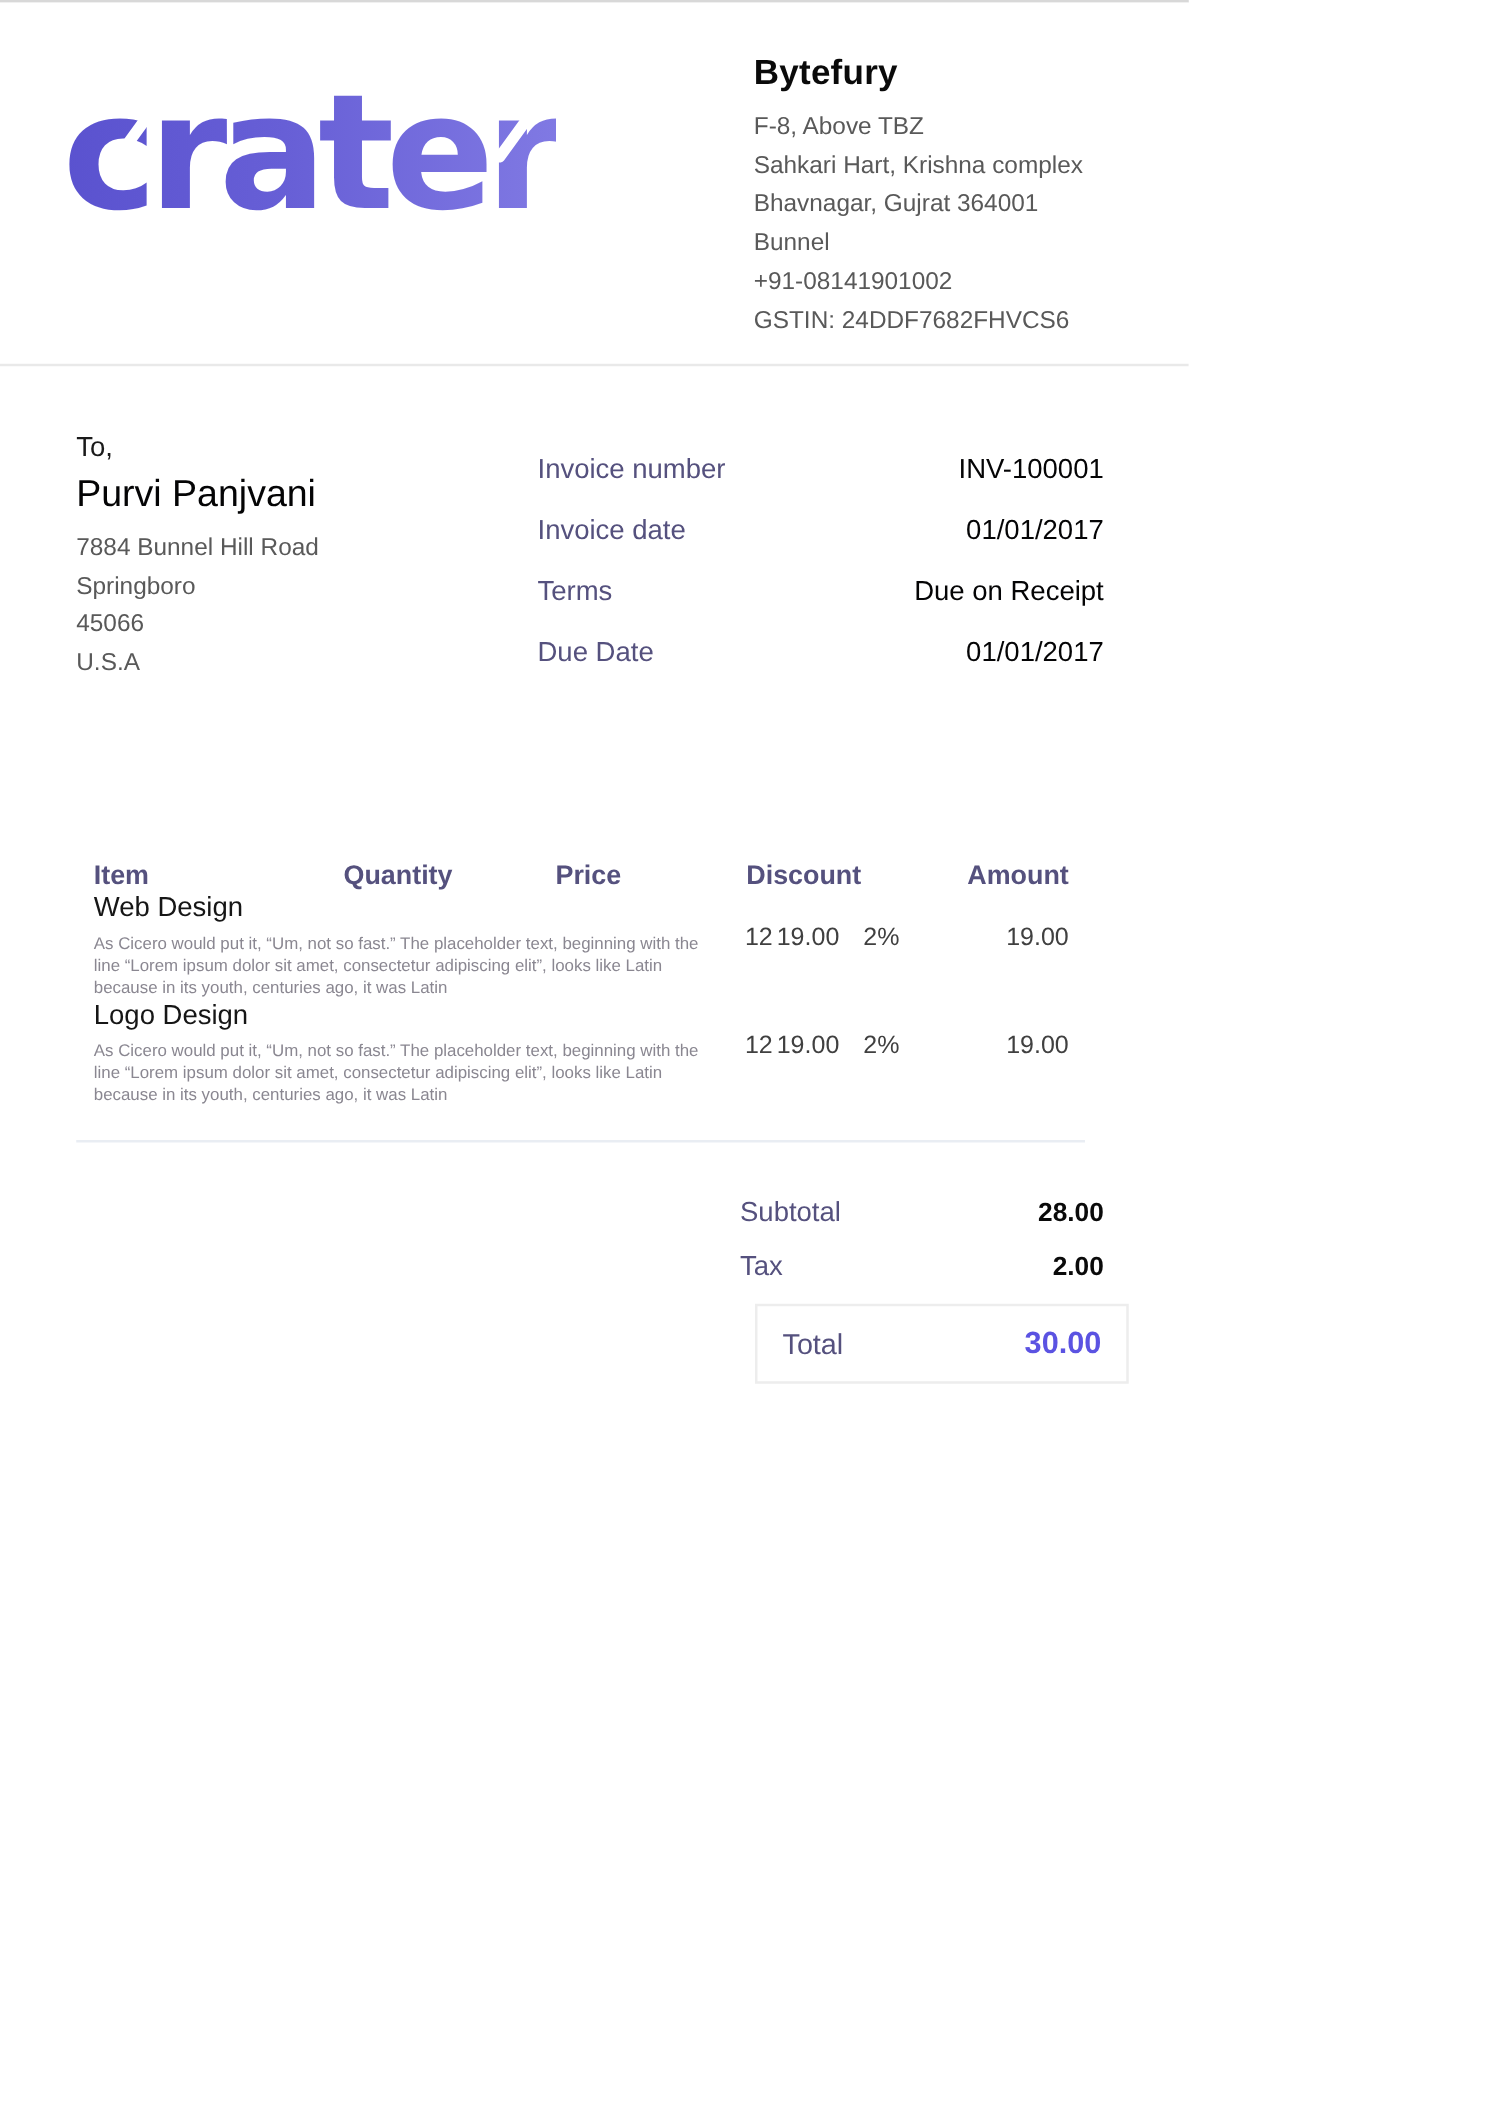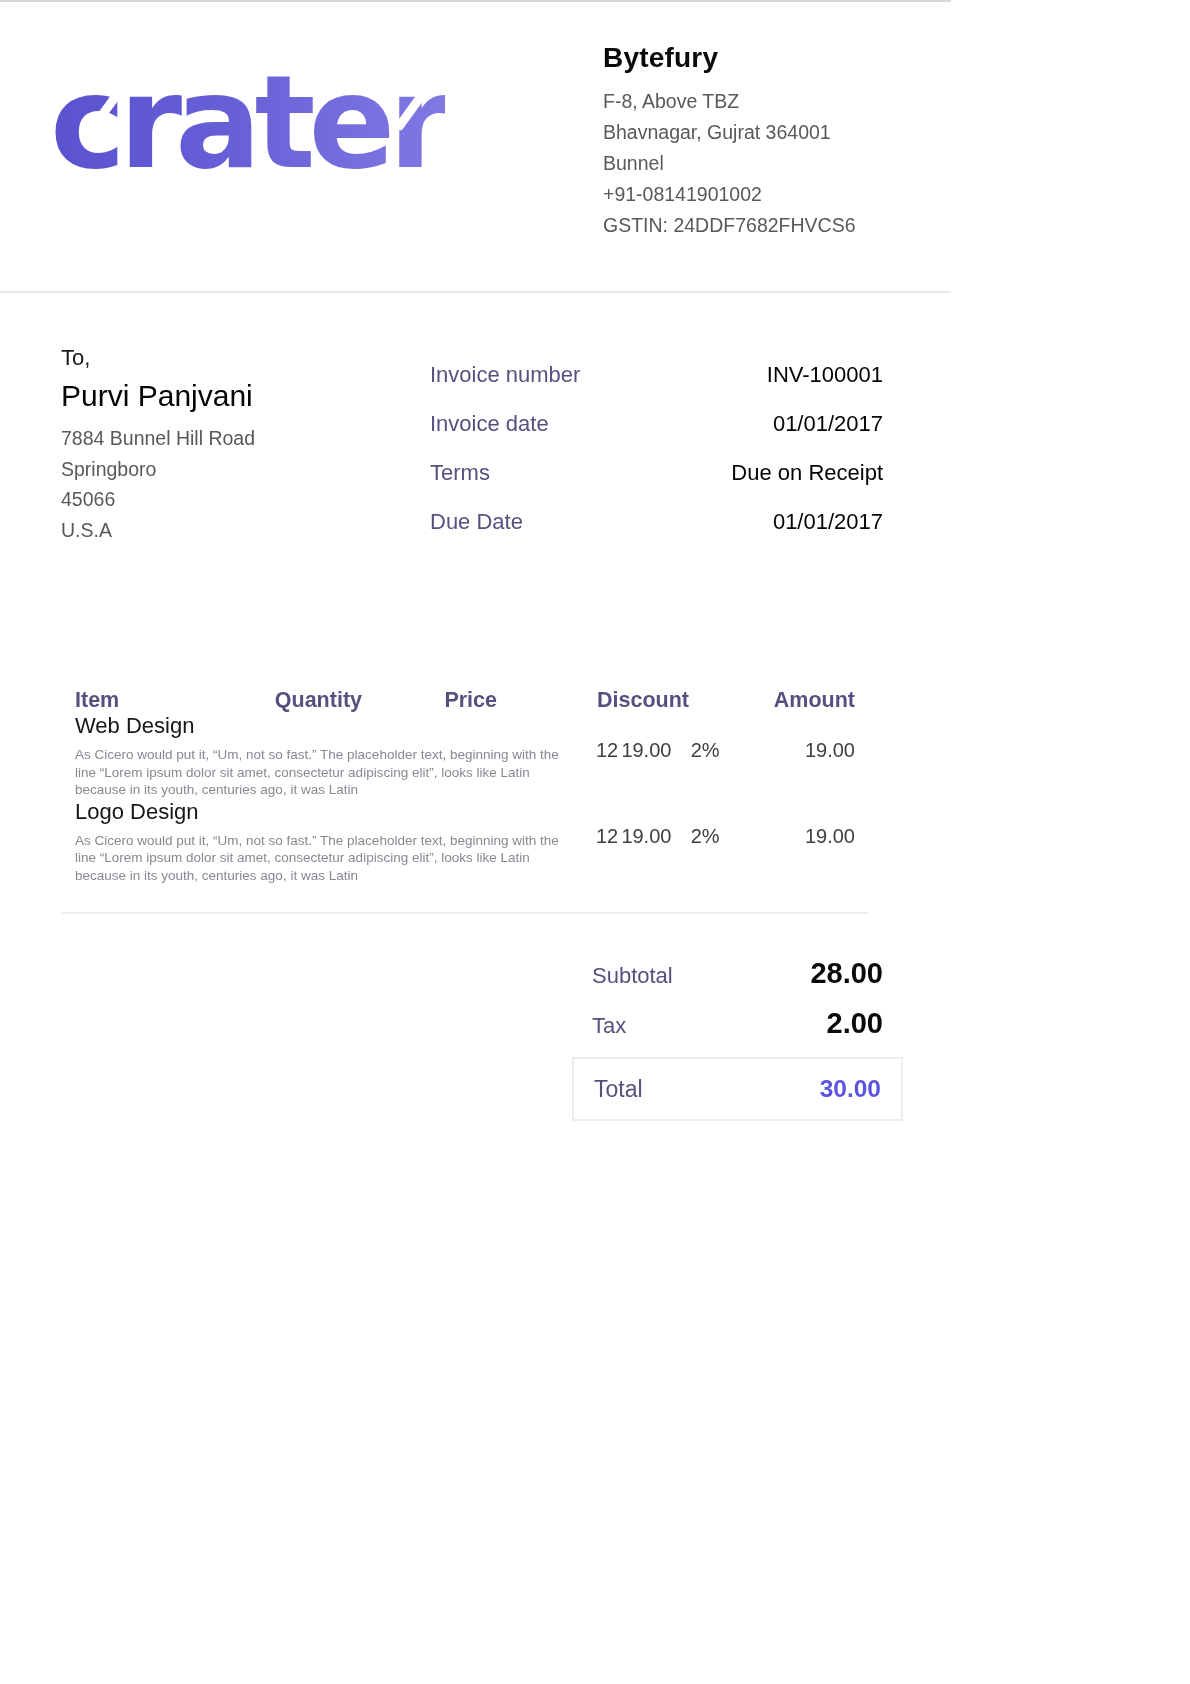--- a/index.html
+++ b/index.html
@@ -126,43 +126,45 @@
   }
   .sum-row {
     display: flex;
     justify-content: space-between;
     align-items: baseline;
     padding: 0 20px;
     margin-bottom: 17px;
     gap: 48px;
   }
   .sum-label { font-size: 22px; color: #55517e; }
-  .sum-value { font-size: 29px; font-weight: bold; color: #0a0a0a; }
+  .sum-value { font-size: 21px; font-weight: bold; color: #0a0a0a; }
   .total-box {
     margin-top: 16px;
     border: 2px solid #ededed;
     padding: 16px 20px;
     display: flex;
     justify-content: space-between;
     align-items: center;
     box-sizing: border-box;
+    margin-left: 32px;
   }
   .total-label { font-size: 23px; color: #55517e; }
   .total-value { font-size: 24.5px; font-weight: bold; color: #5b53e2; }
 </style>
 </head>
 <body>
 
 <div class="page">
 
   <div class="header">
     <div class="logo">crater<span class="logo-cut c-cut"></span><span class="logo-cut r-cut"></span></div>
     <div class="company">
       <div class="company-name">Bytefury</div>
       <div class="company-line">F-8, Above TBZ</div>
+      <div class="company-line">Sahkari Hart, Krishna complex</div>
       <div class="company-line">Bhavnagar, Gujrat 364001</div>
       <div class="company-line">Bunnel</div>
       <div class="company-line">+91-08141901002</div>
       <div class="company-line">GSTIN: 24DDF7682FHVCS6</div>
     </div>
   </div>
 
   <div class="billing">
     <div class="bill-to">
       <div class="bill-to-label">To,</div>

